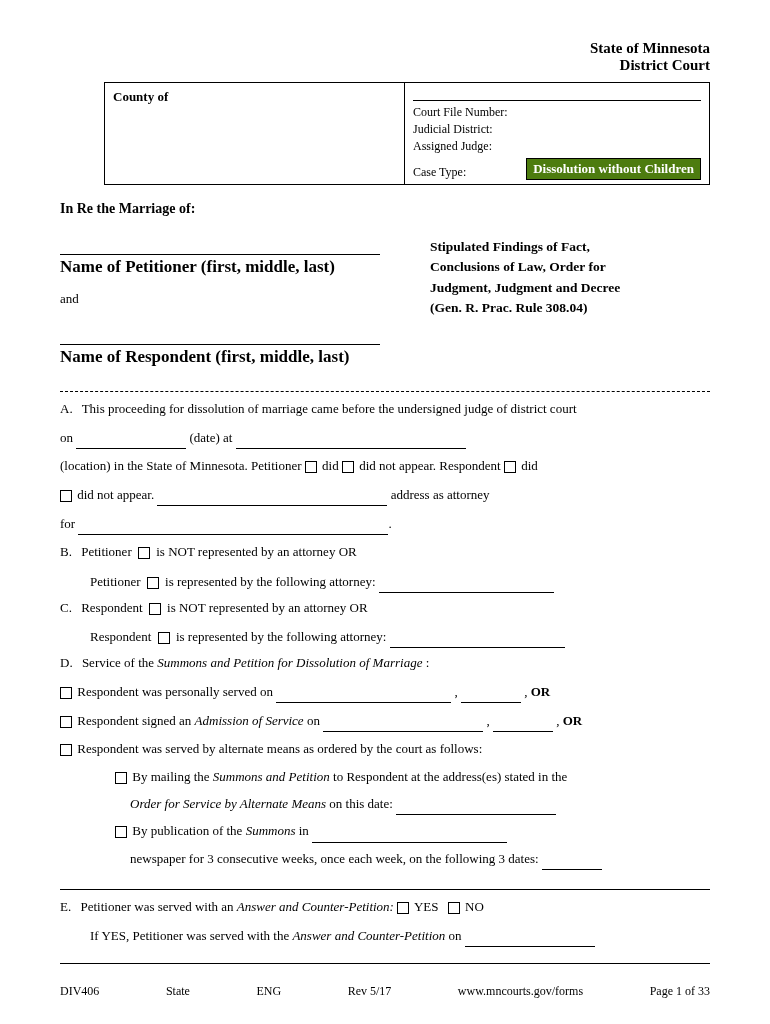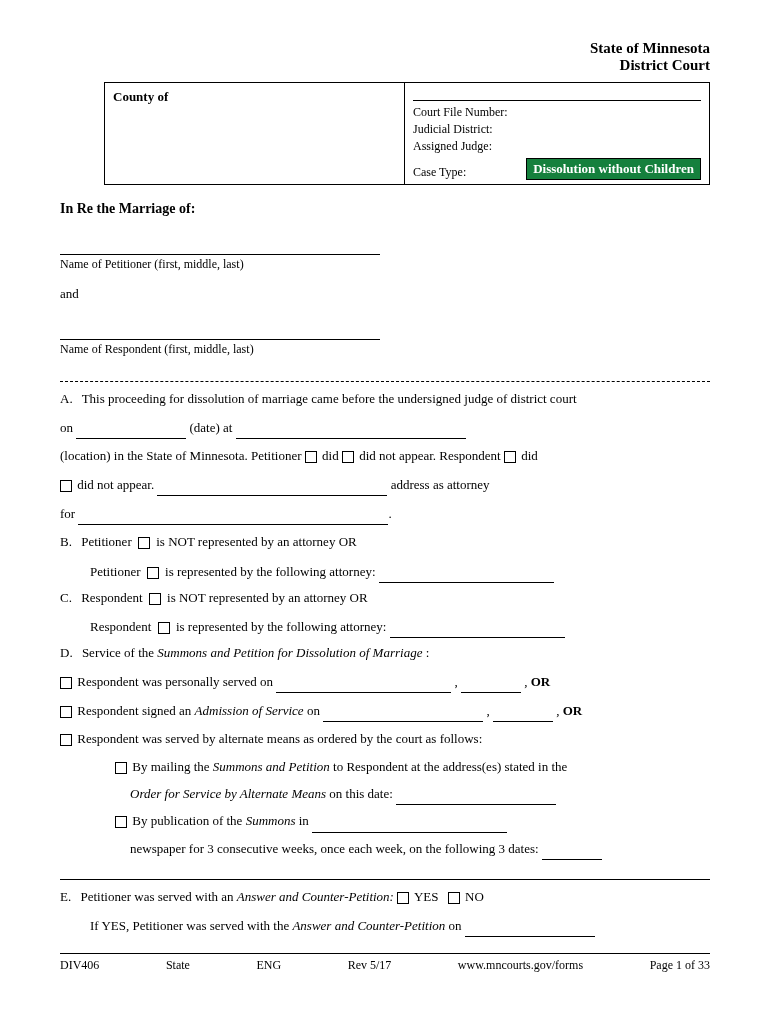--- a/index.html
+++ b/index.html
@@ -77,41 +77,42 @@
       gap: 11px;
       margin-top: 2px;
       font-size: 12px;
     }
 
     .case-type-value {
       font-weight: bold;
       font-size: 13px;
       border: 1px solid #000;
       padding: 2px 6px;
-      background: #15803d;
+      background: #4d7c0f;
       color: #fff;
       margin-left: auto;
     }
 
     .in-re {
       font-weight: bold;
       font-size: 14px;
       margin-bottom: 20px;
     }
 
     .underline-name {
       border-bottom: 1px solid #000;
       width: 320px;
       height: 18px;
       margin-bottom: 2px;
     }
 
     .name-label {
-      font-size: 12px;
+      font-size: 17px;
       margin-bottom: 14px;
+      font-weight: bold;
     }
 
     .and-text {
       font-size: 13px;
       margin-bottom: 4px;
     }
 
     .two-col-section {
       display: flex;
       gap: 20px;
@@ -183,21 +184,21 @@
     .italic-text {
       font-style: italic;
     }
 
     .footer-row {
       display: flex;
       justify-content: space-between;
       align-items: center;
       margin-top: 16px;
       border-top: 1px solid #000;
-      padding-top: 4px;
+      padding-top: 20px;
       font-size: 12px;
     }
 
     .footer-item {
       font-size: 12px;
     }
 
     .judicial-top-line {
       border-bottom: 1px solid #000;
       width: 100%;
@@ -239,20 +240,28 @@
 
 <div class="two-col-section">
   <div class="left-col">
     <div class="underline-name"></div>
     <div class="name-label">Name of Petitioner (first, middle, last)</div>
     <div class="and-text">and</div>
     <br>
     <div class="underline-name"></div>
     <div class="name-label">Name of Respondent (first, middle, last)</div>
   </div>
+  <div class="right-col">
+    <div class="stipulated-title">
+      <span>Stipulated Findings of Fact,</span><br>
+      <span>Conclusions of Law, Order for</span><br>
+      <span>Judgment, Judgment and Decree</span><br>
+      <span>(Gen. R. Prac.  Rule 308.04)</span>
+    </div>
+  </div>
 </div>
 
 <div class="divider-line"></div>
 
 <div class="section-para">
   <span class="section-label">A.</span><span> This proceeding for dissolution of marriage came before the undersigned judge of district court</span>
 </div>
 <div class="section-para">
   <span>on </span><span class="inline-line" style="width:110px;">&nbsp;</span><span> (date)  at </span><span class="inline-line" style="width:230px;">&nbsp;</span>
 </div>

